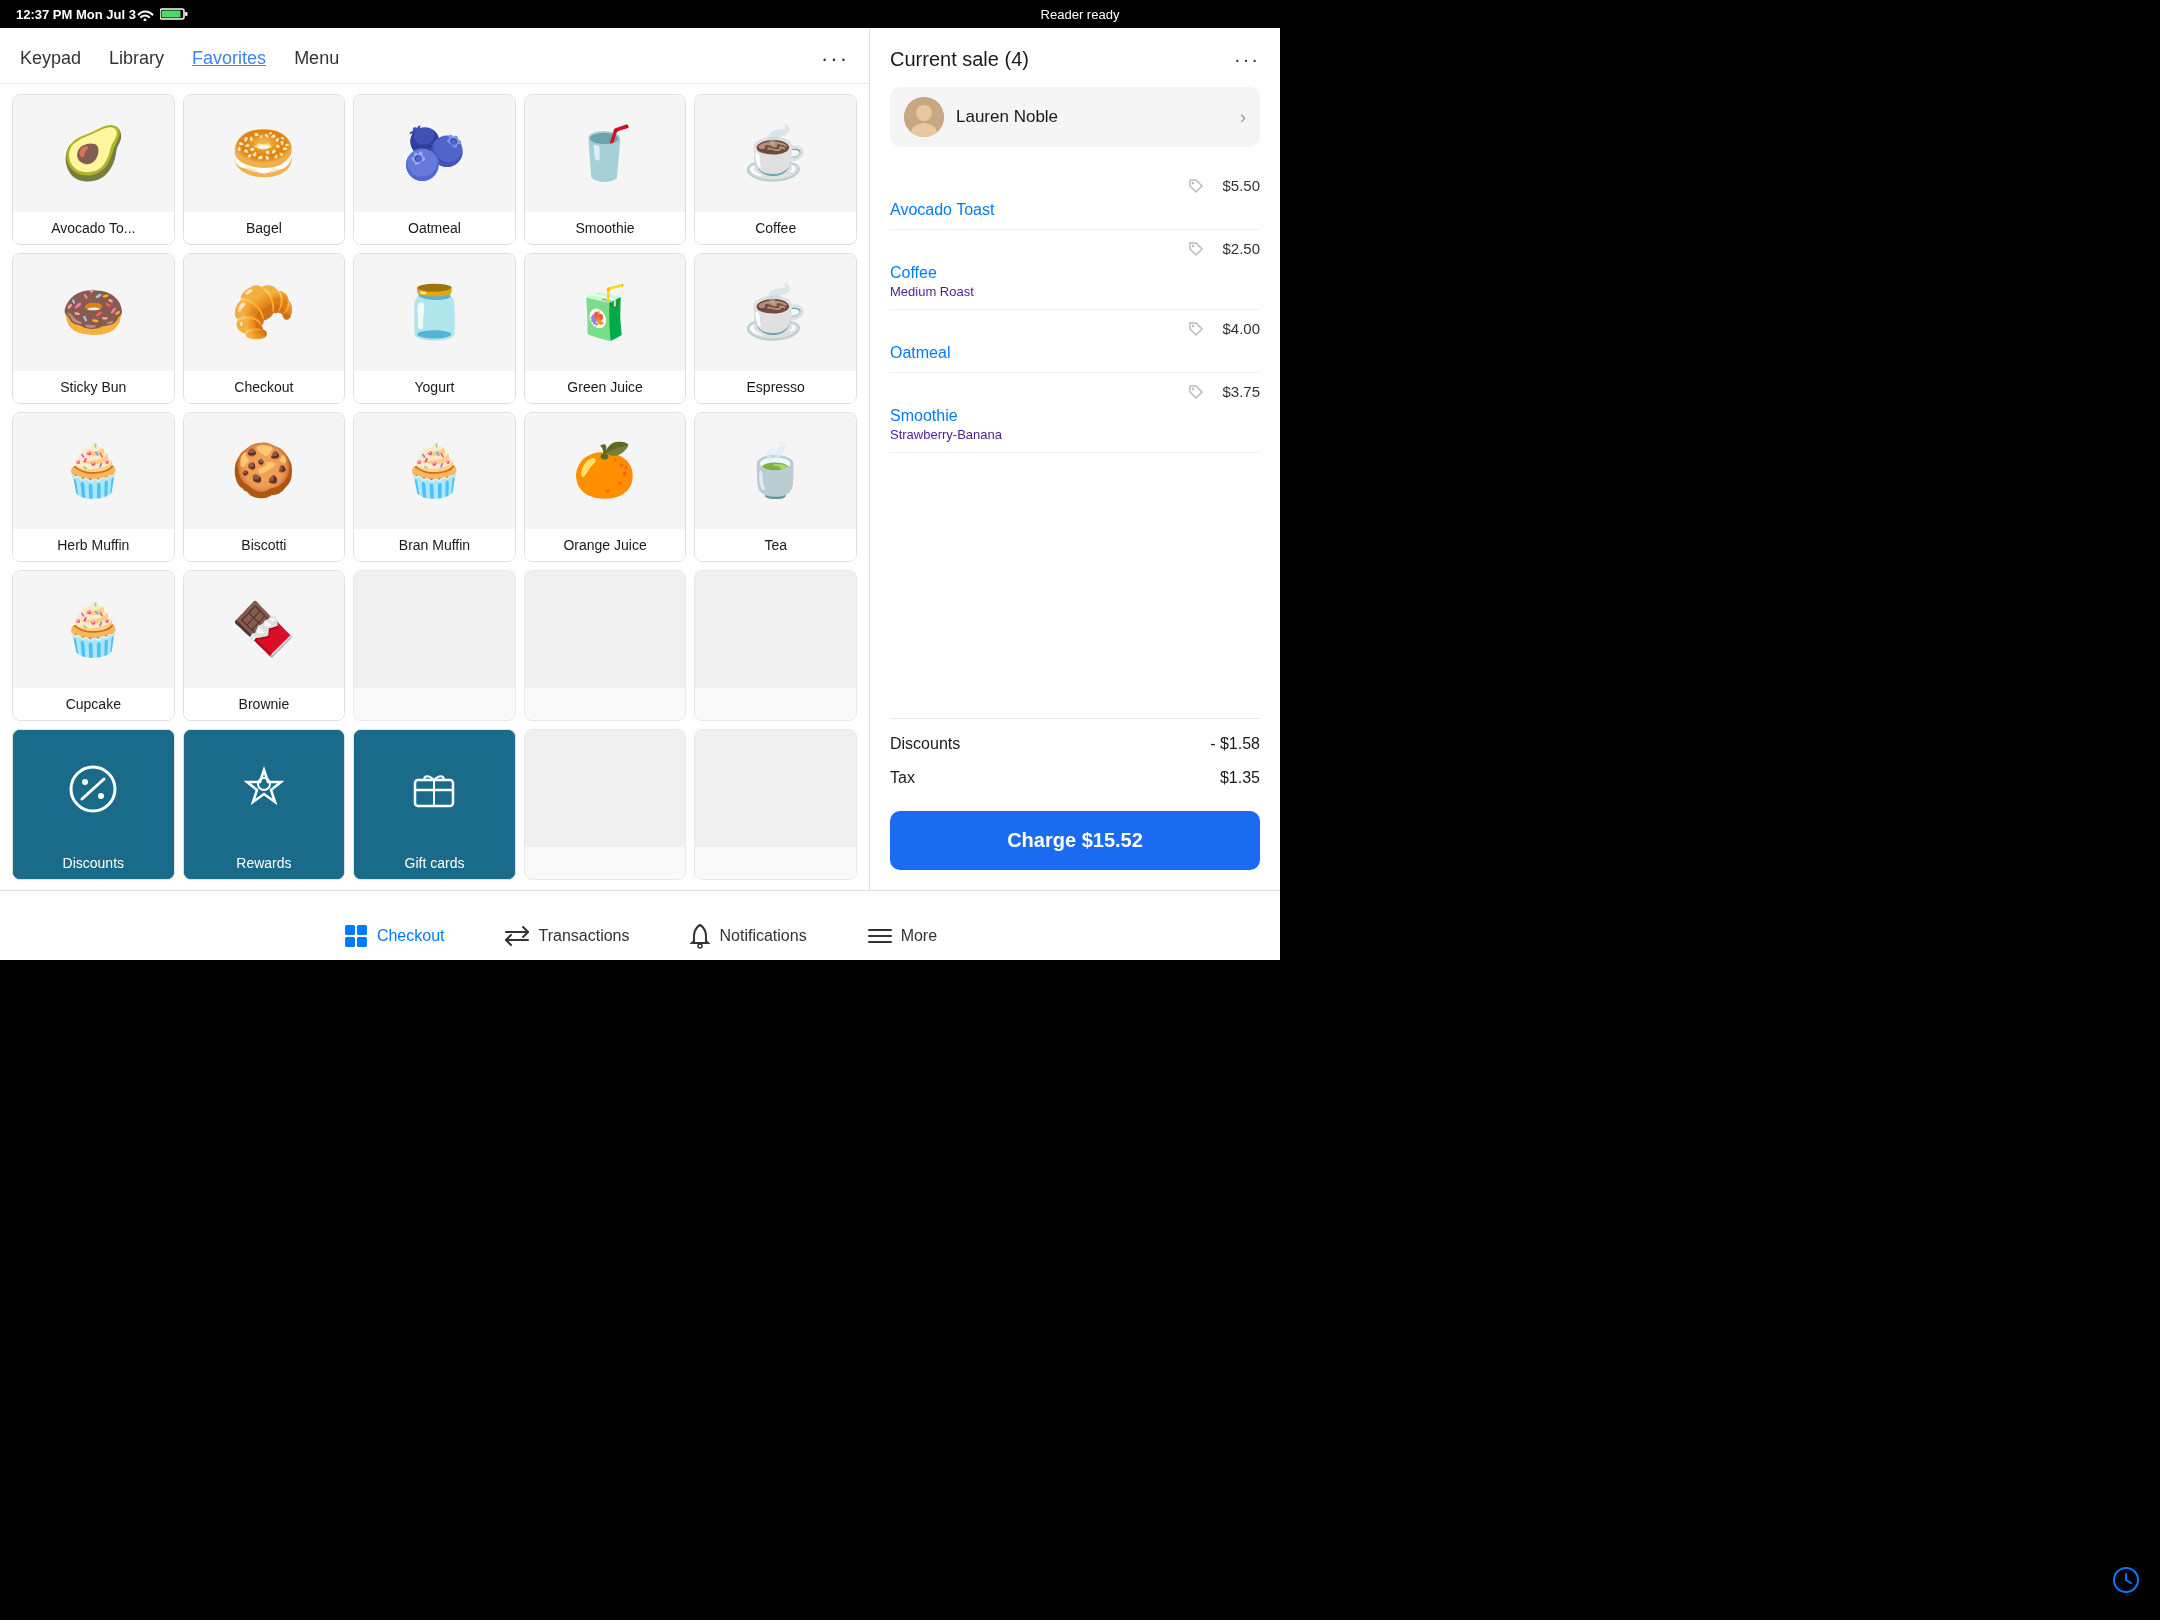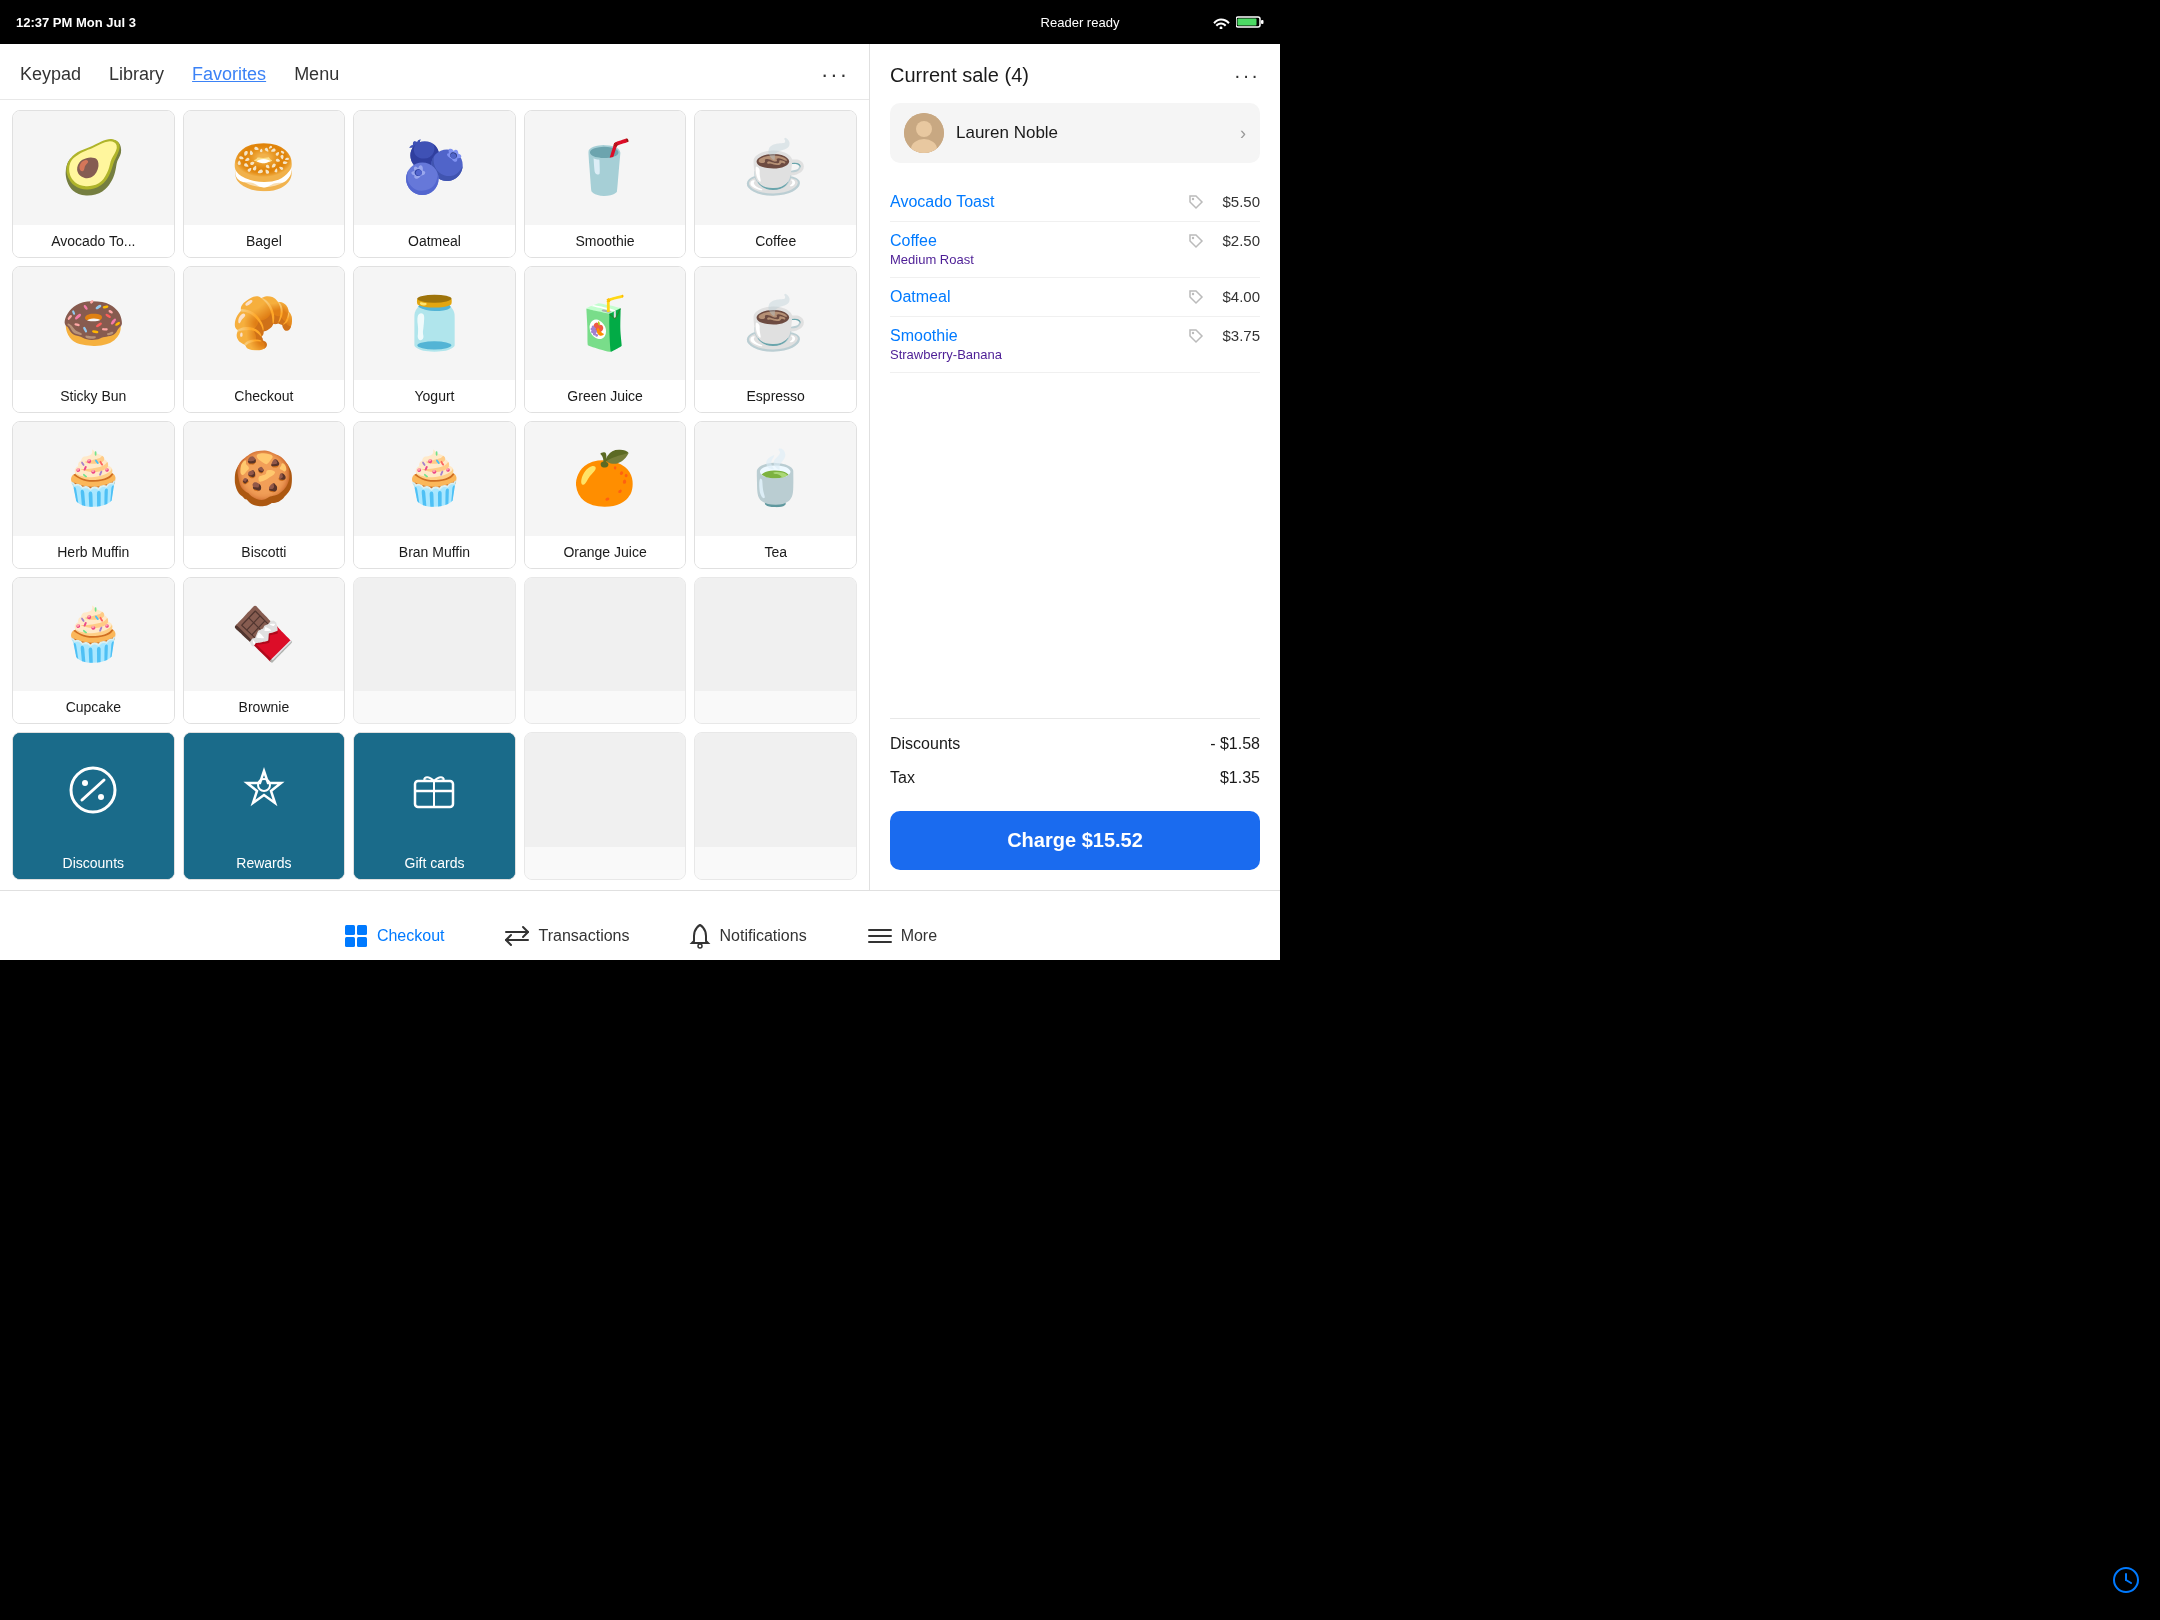--- a/index.html
+++ b/index.html
@@ -12,23 +12,23 @@
       display: flex;
       flex-direction: column;
     }
 
     
     .status-bar {
       background: #000;
       color: #fff;
       display: flex;
       align-items: center;
-      justify-content: space-between;
+      justify-content: flex-start;
       padding: 6px 16px;
-      height: 44px;
+      height: 28px;
       flex-shrink: 0;
     }
     .status-bar .time {
       font-size: 13px;
       font-weight: 600;
     }
     .status-bar .reader-ready {
       font-size: 13px;
       position: absolute;
       left: 50%;
@@ -215,20 +215,21 @@
       overflow-y: auto;
     }
     .order-item {
       display: flex;
       align-items: flex-start;
       padding: 10px 0;
       border-bottom: 1px solid #f0f0f0;
     }
     .order-item-info {
       flex: 1;
+      margin-top: 24px;
     }
     .order-item-name {
       font-size: 16px;
       color: #007AFF;
       font-weight: 400;
     }
     .order-item-sub {
       font-size: 13px;
       color: #4c1d95;
       margin-top: 2px;

